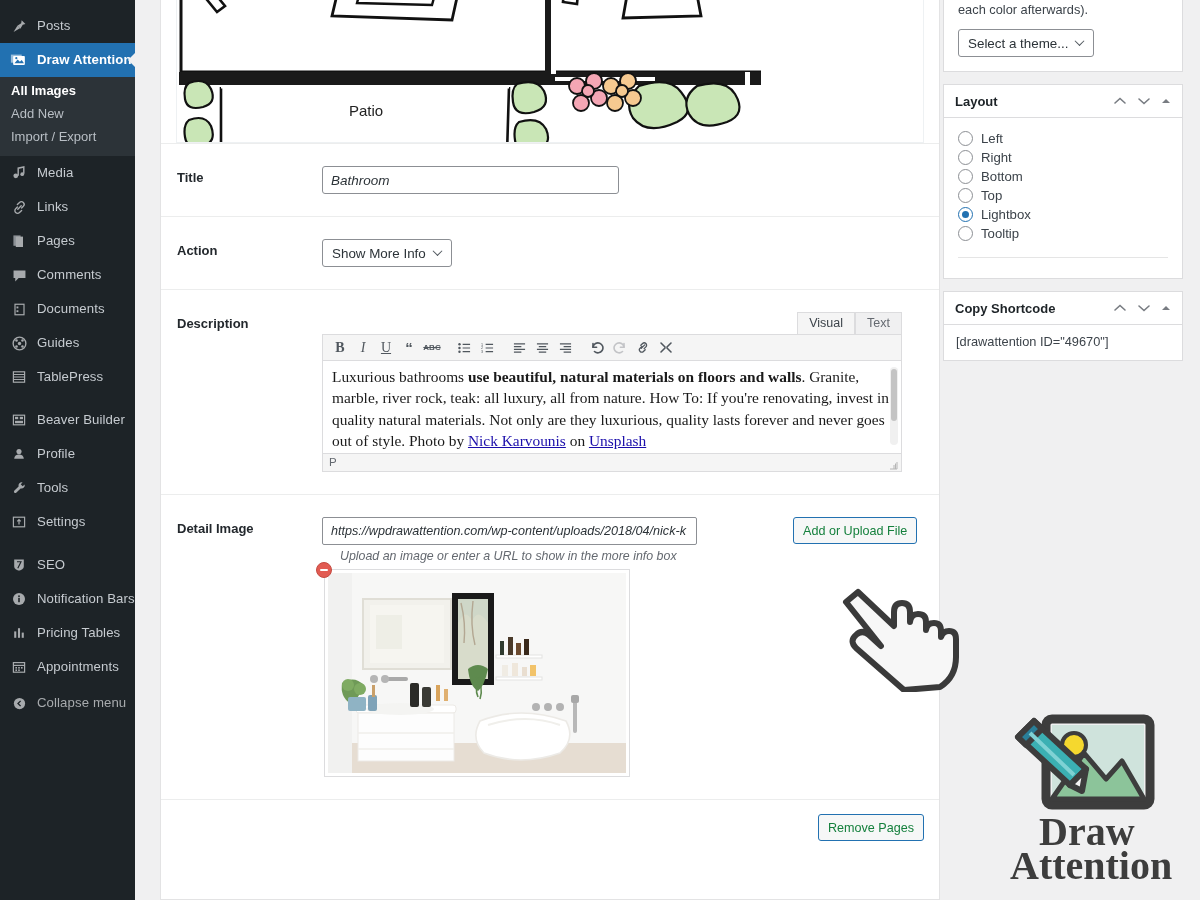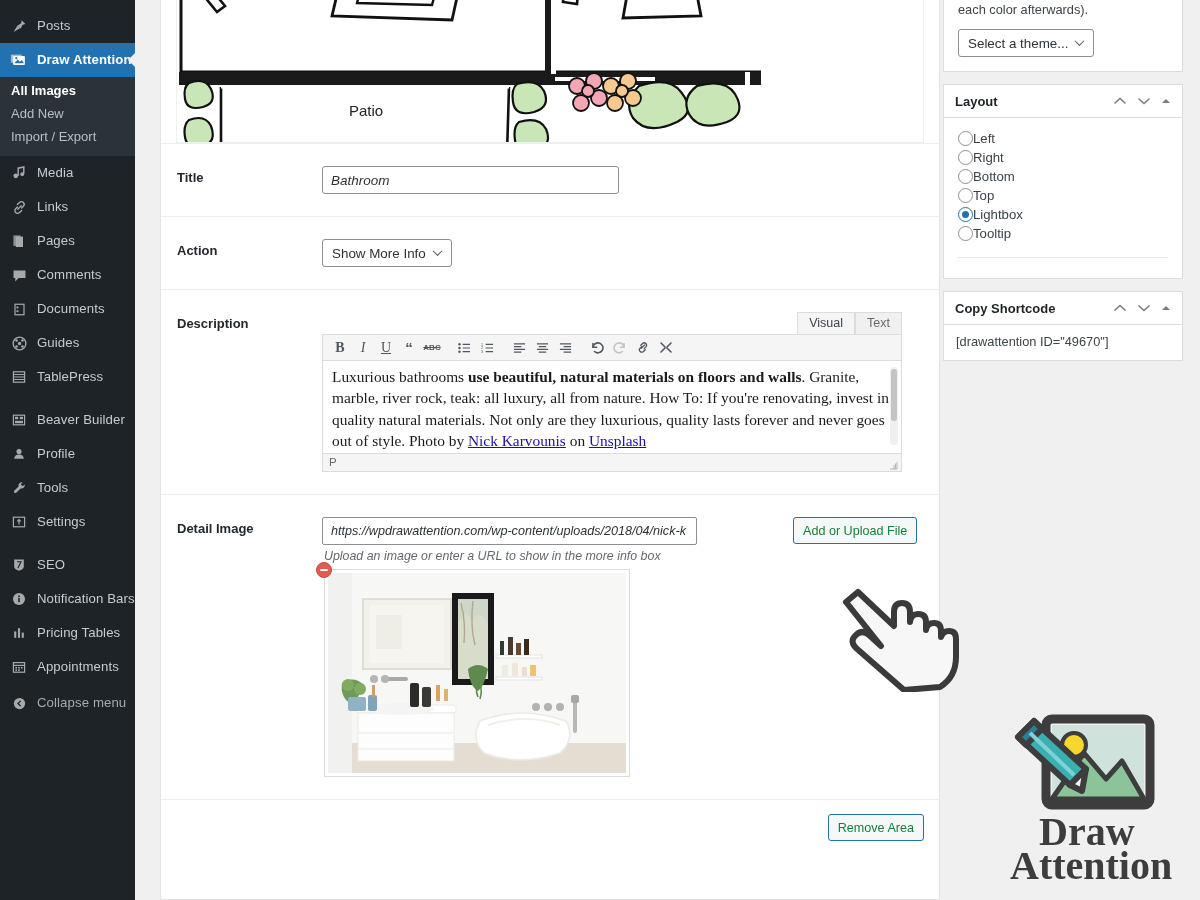--- a/index.html
+++ b/index.html
@@ -126,21 +126,21 @@
   }
   .ed-scroll i { position:absolute; left:1px; top:2px; width:6px; height:52px; background:#c4c4c4; border-radius:3px; display:block; }
   .ed-status {
     height:18px; border-top:1px solid #dcdcde; background:#f5f5f5;
     font-size:11.5px; color:#646970; padding:2px 6px; position:relative;
     font-family:"Liberation Sans", sans-serif;
   }
   .resize-grip { position:absolute; right:3px; bottom:2px; width:9px; height:9px; }
 
   .help-text {
-    font-style:italic; font-size:12.4px; color:#646970; margin-top:4px; padding-left:2px;
+    font-style:italic; font-size:12.4px; color:#646970; margin-top:4px; padding-left:2px;margin-left:16px;
   }
   .btn-secondary {
     display:inline-flex; align-items:center; justify-content:center;
     height:27px; padding:4px 9px; border:1px solid #2271b1; border-radius:3px;
     background:#f6f7f7; color:#15803d; font-size:12.6px; cursor:pointer;
     font-family:"Liberation Sans", sans-serif;
   }
 
   
   .thumb-wrap { position:relative; margin:6px 0 0 2px; width:306px; }
@@ -166,21 +166,21 @@
     border-bottom:1px solid #dcdcde;
   }
   .postbox-title { font-weight:700; font-size:13px; color:#1d2327; flex:1 1 auto; }
   .pb-actions { display:flex; align-items:center; gap:10px; color:#787c82; }
   .pb-ico { cursor:pointer; display:flex; }
   .postbox-body { padding:13px 14px 16px; }
 
   .theme-panel { padding:0 14px 14px; }
   .theme-note { font-size:12.8px; color:#3c434a; line-height:17px; margin:0 0 11px; }
 
-  .radio-row { display:flex; align-items:center; margin-bottom:4px; cursor:pointer; }
+  .radio-row { display:flex; align-items:center; gap:8px; margin-bottom:4px; cursor:pointer; }
   .radio {
     width:15px; height:15px; border-radius:50%; border:1px solid #8c8f94;
     background:#fff; flex:0 0 15px; position:relative;
   }
   .radio.checked { border-color:#2271b1; }
   .radio.checked:after{
     content:""; position:absolute; left:3px; top:3px; width:7px; height:7px;
     border-radius:50%; background:#2271b1;
   }
   .radio-label { font-size:13.2px; color:#3c434a; }
@@ -653,21 +653,21 @@
                 <circle cx="232" cy="134" r="4" fill="#b3b3b3"></circle>
                 <rect x="245" y="126" width="4" height="34" rx="2" fill="#b8b8b8"></rect>
                 <rect x="243" y="122" width="8" height="8" rx="2" fill="#a8a8a8"></rect>
               </svg>
             </div>
           </div>
         </div>
       </div>
 
       <div class="bottom-row">
-        <div class="btn-secondary">Remove Area</div>
+        <div class="btn-secondary">Remove Pages</div>
       </div>
     </div>
 
     <div class="side-col">
 
       <div class="postbox" style="margin-top:-28px;">
         <div class="theme-panel" style="padding-top:28px;">
           <p class="theme-note">each color afterwards).</p>
           <div class="select-box">
             <span>Select a theme...</span>

